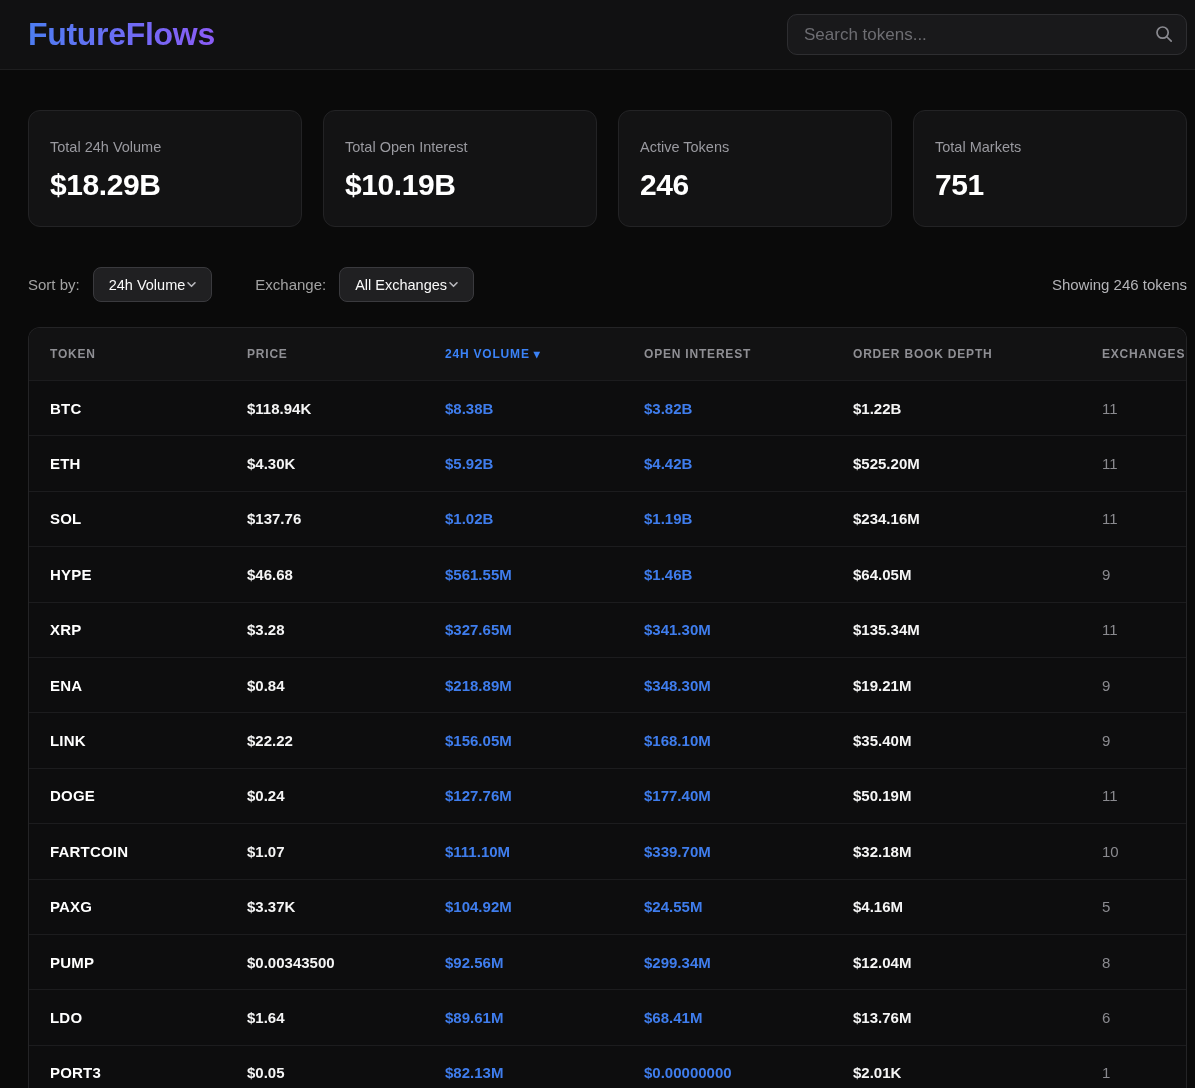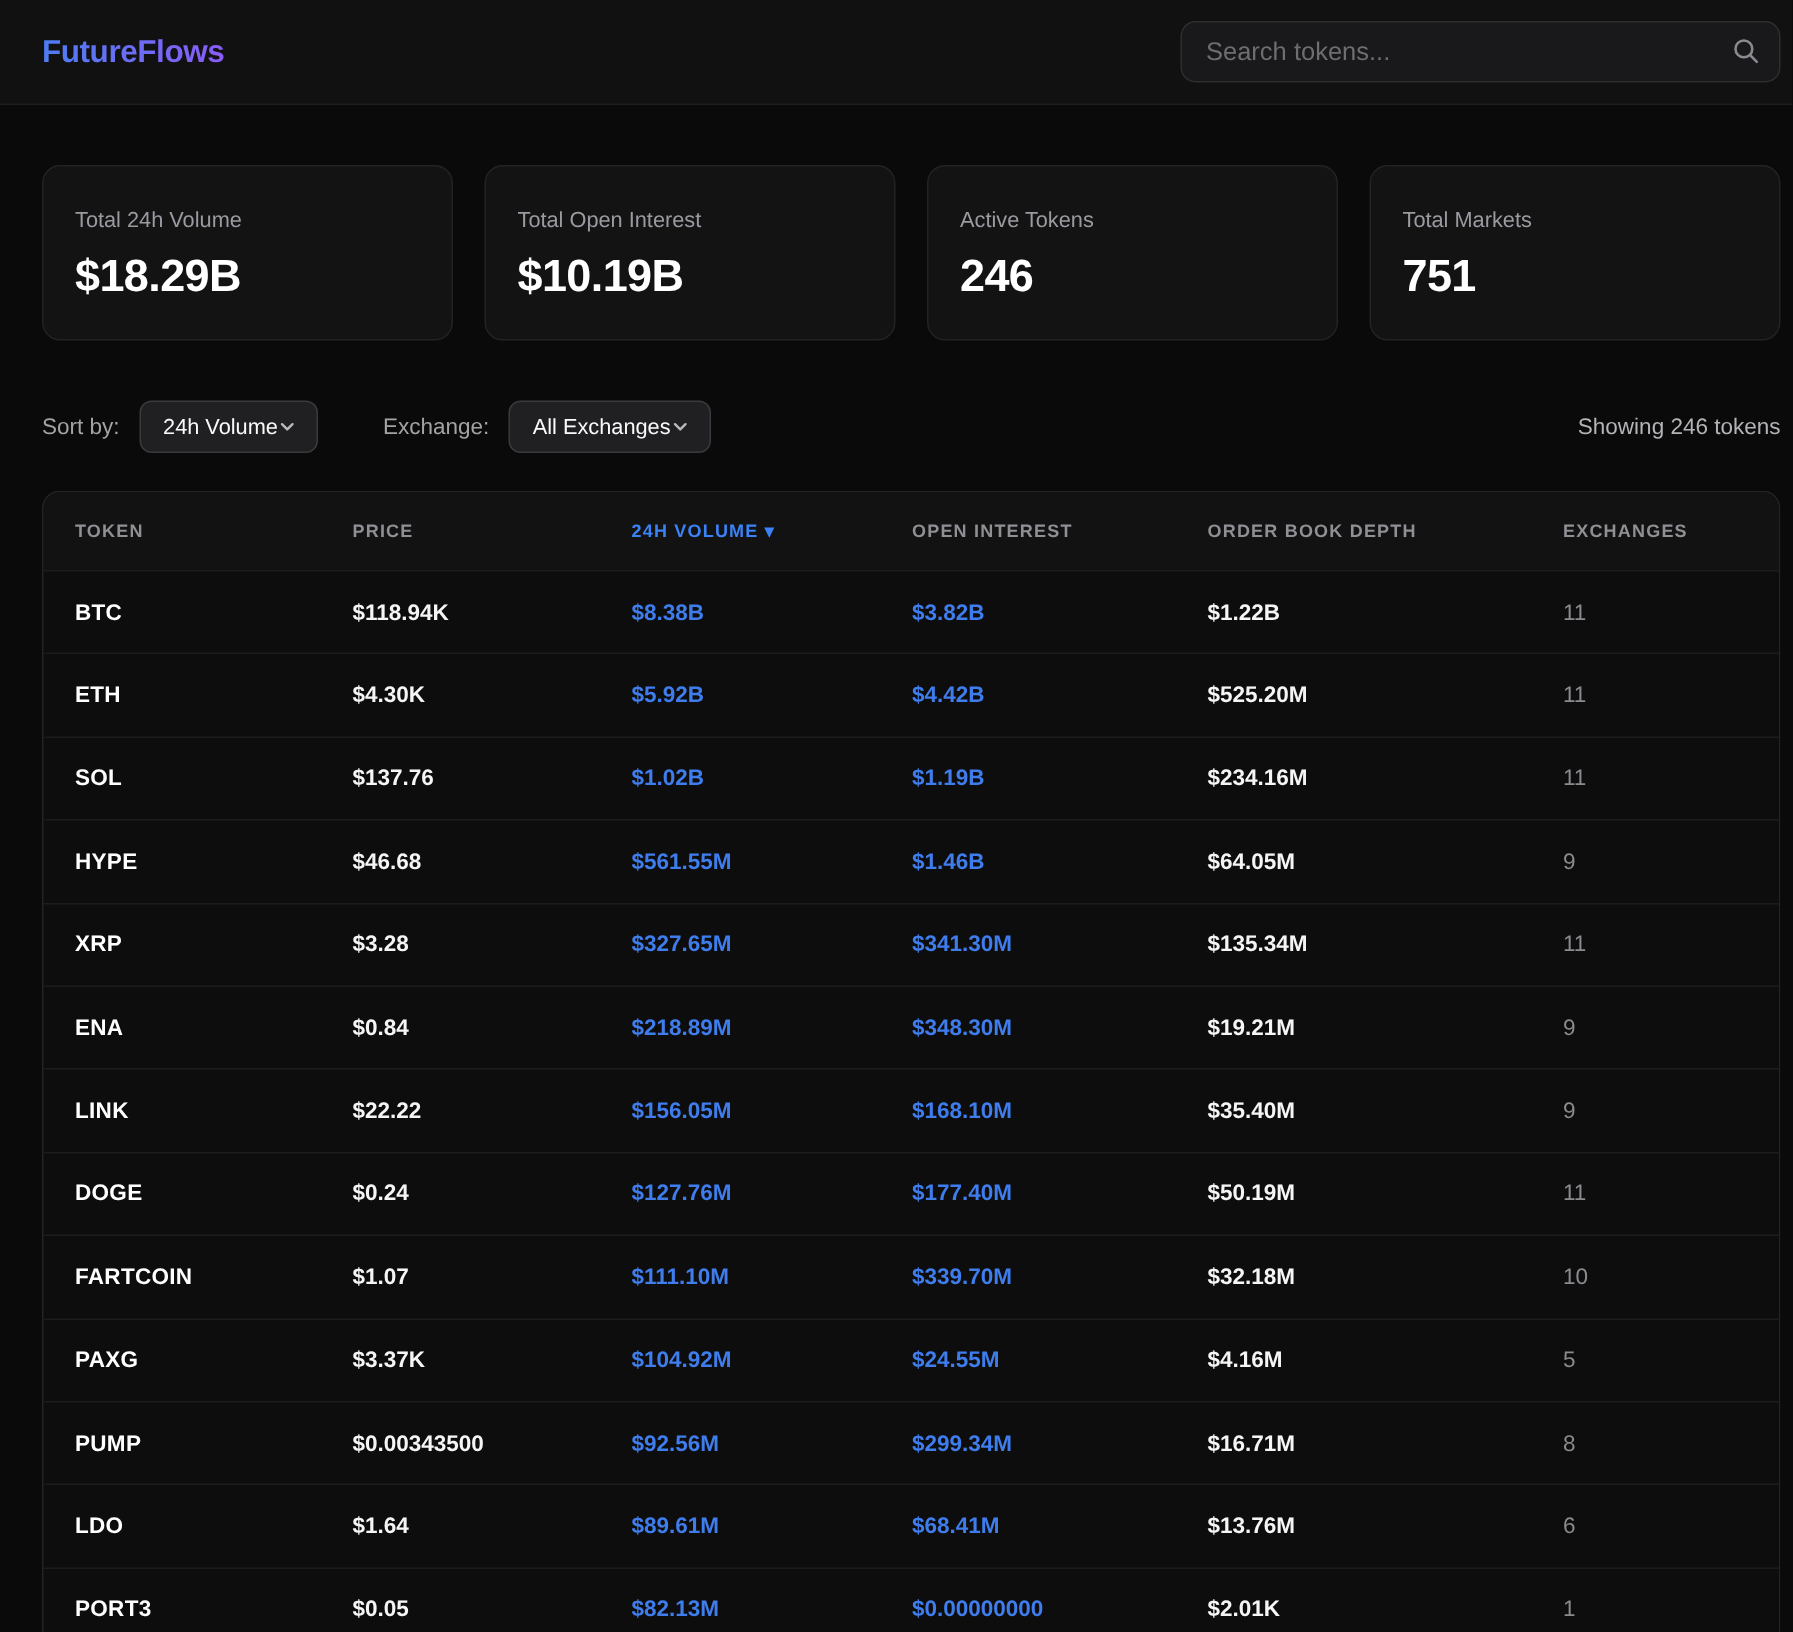--- a/index.html
+++ b/index.html
@@ -13,21 +13,21 @@
 
   
   .topbar {
     height: 70px;
     background: #111112;
     border-bottom: 1px solid #1e1e1f;
     display: flex; align-items: center; justify-content: space-between;
     padding-left: 28px; padding-right: 8px;
   }
   .logo {
-    font-size: 21px; font-weight: 700; letter-spacing: -0.3px;
+    font-size: 32px; font-weight: 700; letter-spacing: -0.3px;
     background: linear-gradient(90deg, #4d7df2, #8b5cf6);
     -webkit-background-clip: text; background-clip: text;
     -webkit-text-fill-color: transparent; color: transparent;
   }
   .search-box { position: relative; width: 400px; }
   .search-box input {
     width: 100%; height: 41px;
     background: #19191b;
     border: 1px solid #2e2e31;
     border-radius: 10px;
@@ -88,20 +88,21 @@
     border: 1px solid #242426;
     border-bottom: none;
     border-radius: 12px 12px 0 0;
     overflow: hidden;
   }
   .thead, .tr {
     display: grid;
     grid-template-columns: 185px 186px 187px 197px 237px 1fr;
     padding: 0 21px;
     align-items: center;
+    gap: 12px;
   }
   .thead { height: 52px; background: #121213; }
   .th {
     font-size: 12px; font-weight: 700; letter-spacing: 0.8px;
     color: #8f8f94; text-transform: uppercase; cursor: pointer;
   }
   .th.sorted { color: #3b82f6; }
   .tr { height: 55.4px; border-top: 1px solid #1c1c1e; cursor: pointer; }
   .td { font-size: 15px; }
   .td.token { color: #ffffff; font-weight: 700; letter-spacing: 0.2px; }
@@ -258,21 +259,21 @@
           <div class="td volume">$104.92M</div>
           <div class="td oi">$24.55M</div>
           <div class="td depth">$4.16M</div>
           <div class="td exchanges">5</div>
         </div>
         <div class="tr">
           <div class="td token">PUMP</div>
           <div class="td price">$0.00343500</div>
           <div class="td volume">$92.56M</div>
           <div class="td oi">$299.34M</div>
-          <div class="td depth">$16.71M</div>
+          <div class="td depth">$12.04M</div>
           <div class="td exchanges">8</div>
         </div>
         <div class="tr">
           <div class="td token">LDO</div>
           <div class="td price">$1.64</div>
           <div class="td volume">$89.61M</div>
           <div class="td oi">$68.41M</div>
           <div class="td depth">$13.76M</div>
           <div class="td exchanges">6</div>
         </div>

